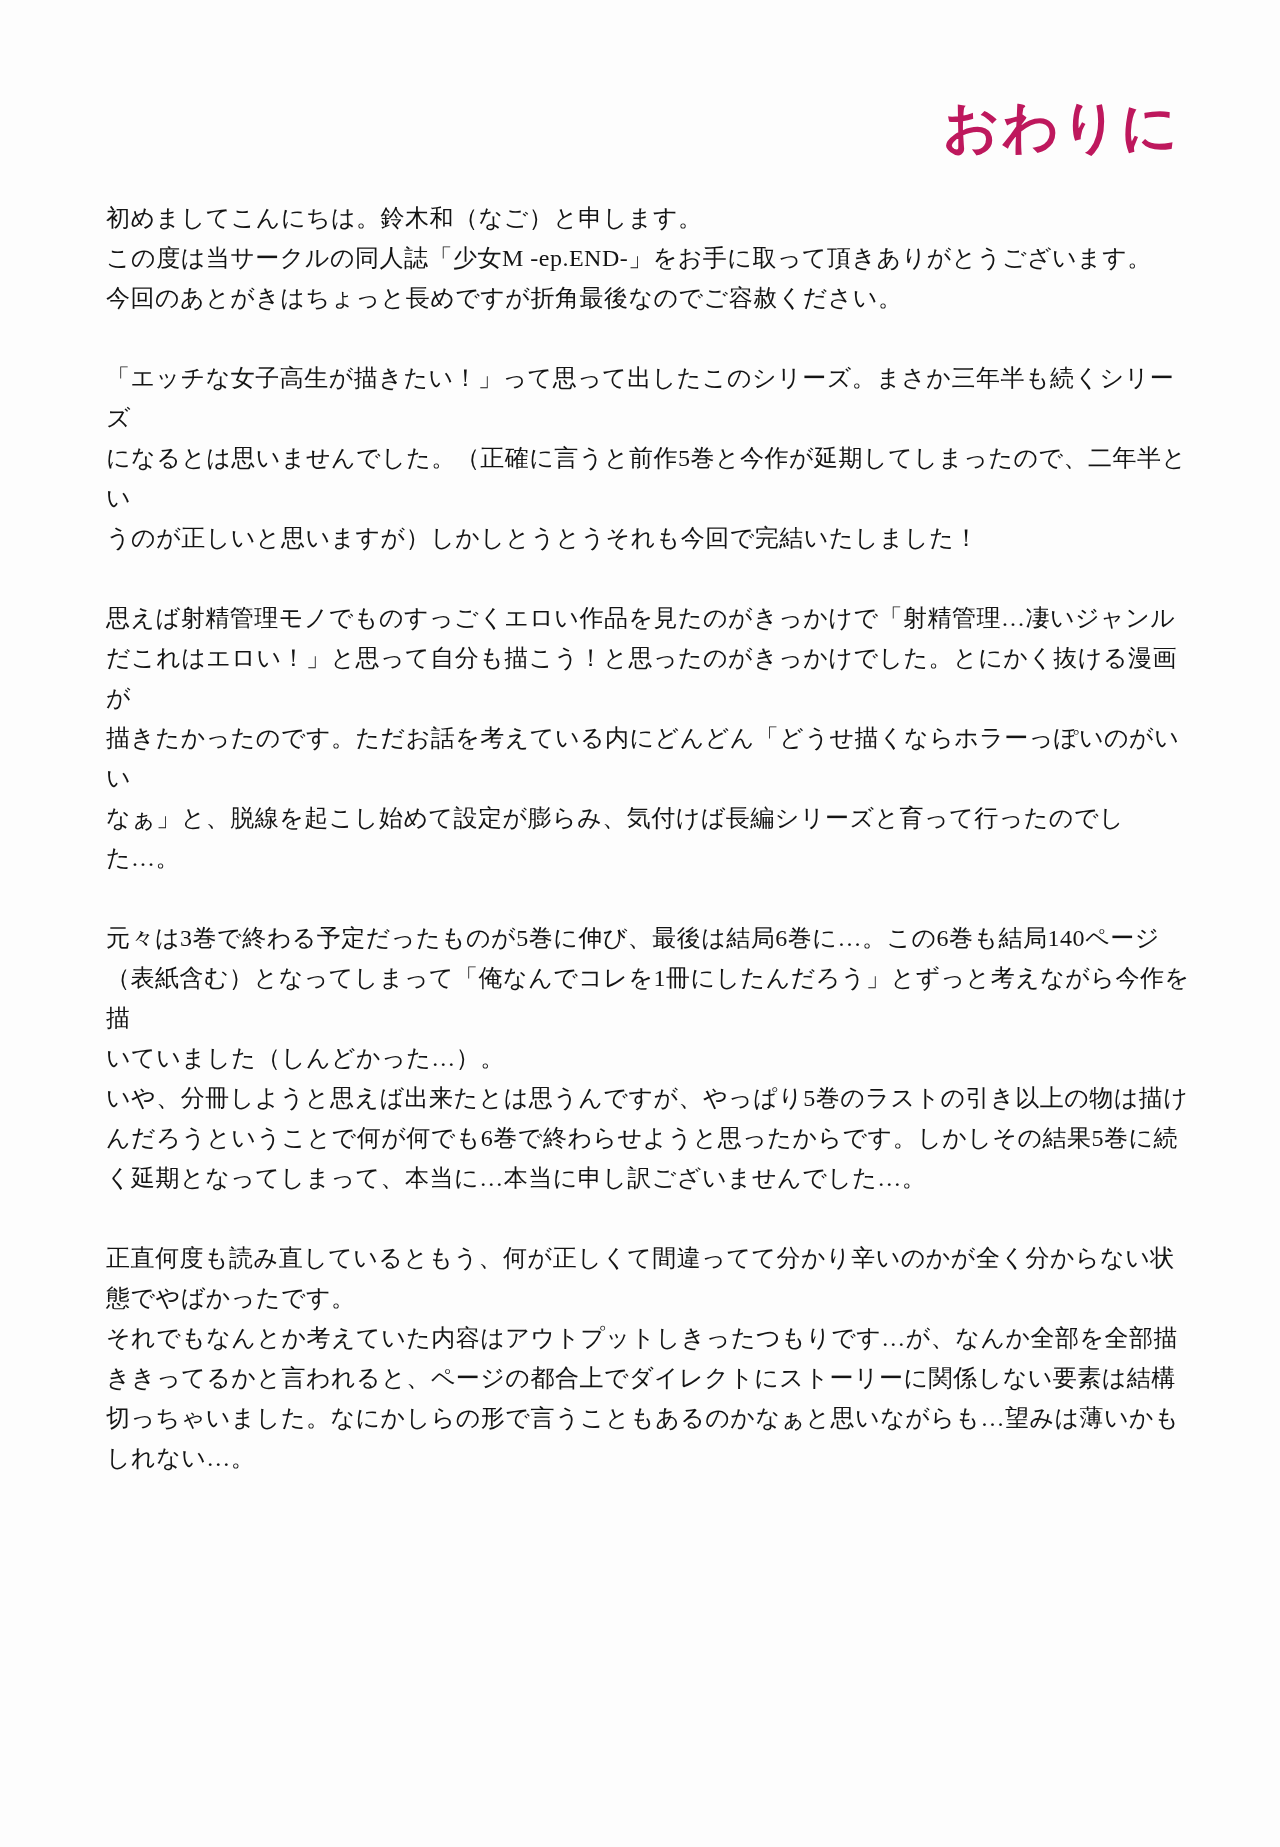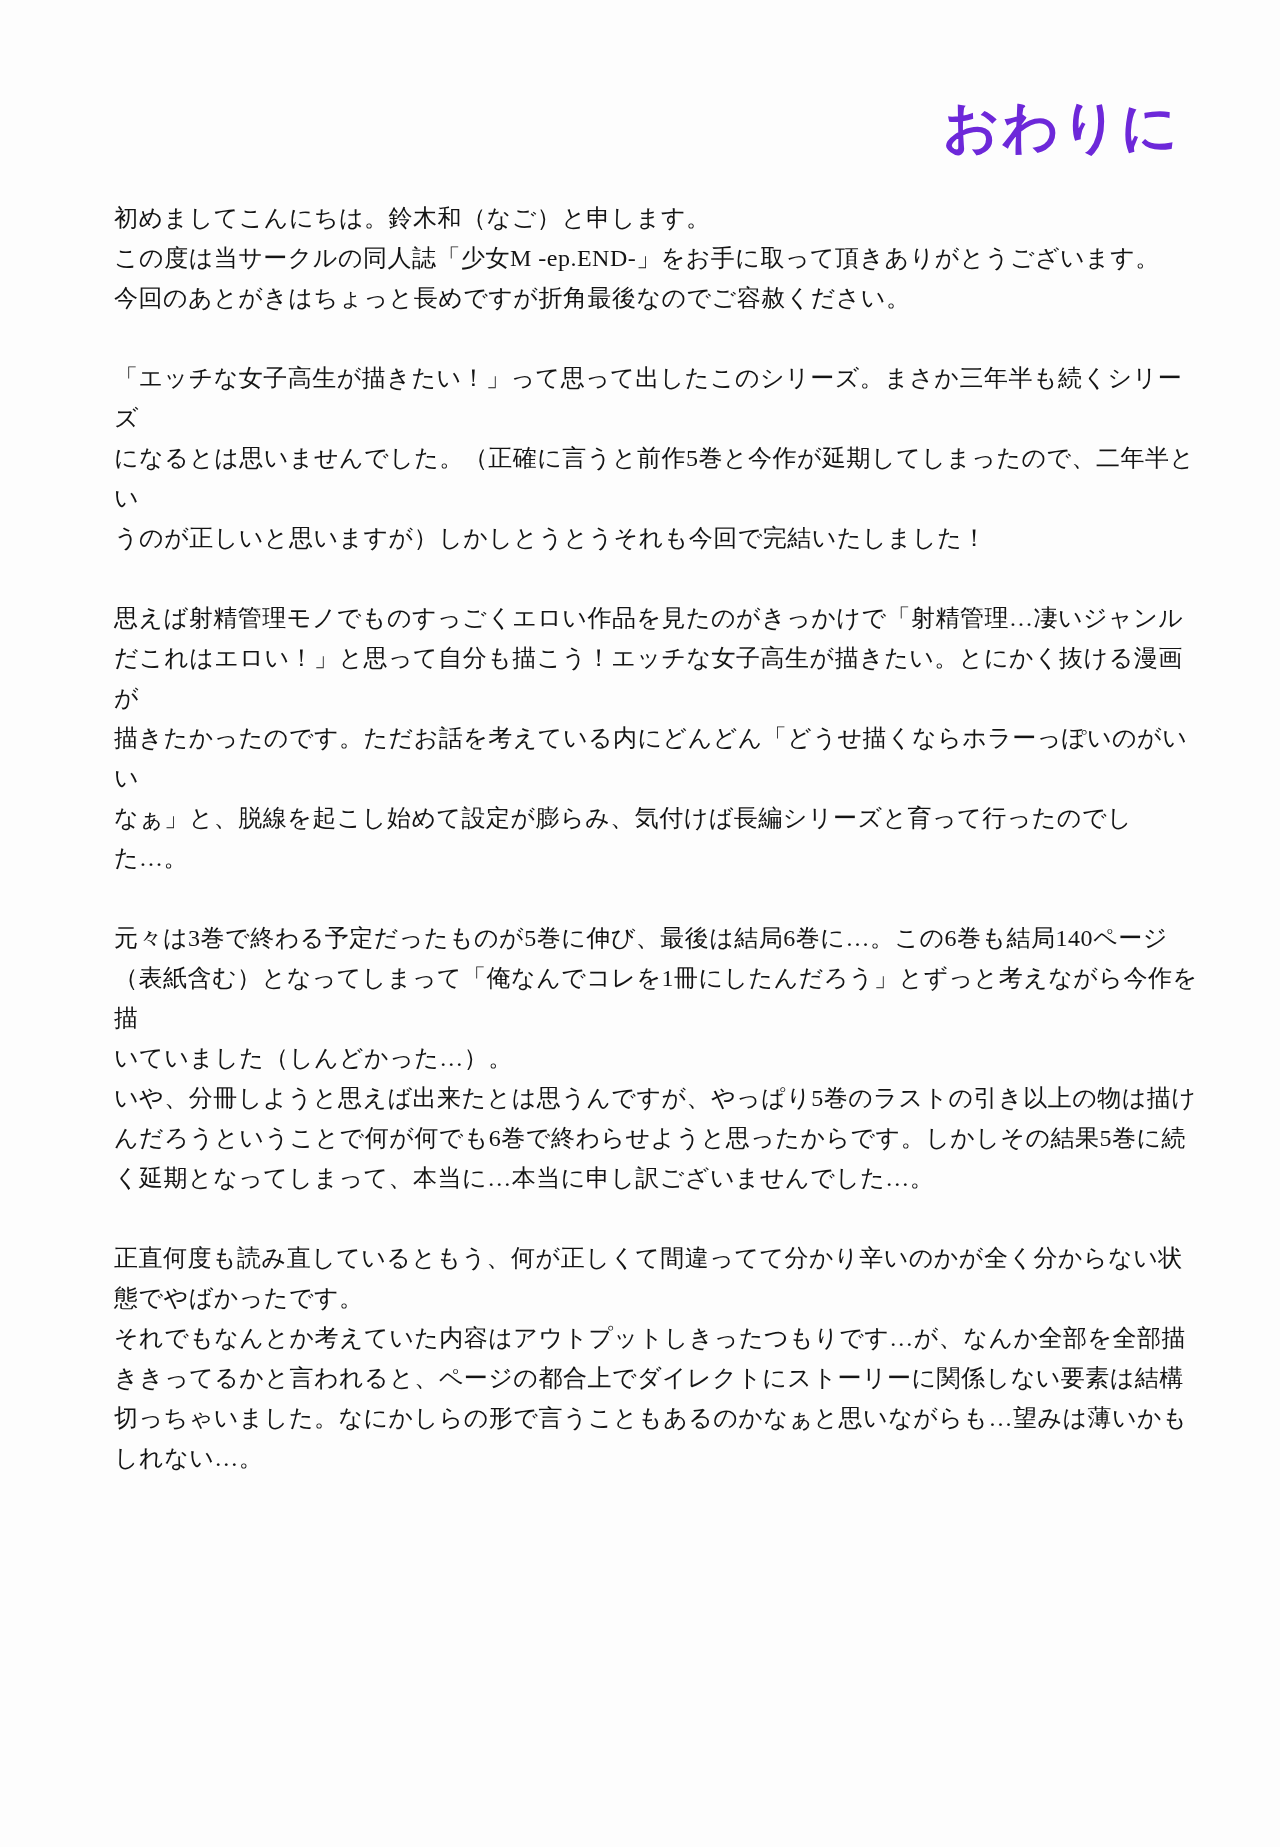--- a/index.html
+++ b/index.html
@@ -19,28 +19,27 @@
   }
   .page-title {
     position: absolute;
     top: 96px;
     right: 100px;
     font-family: "DejaVu Sans", "Liberation Sans", sans-serif;
     font-weight: 700;
     font-size: 56px;
     line-height: 1.1;
     letter-spacing: 2px;
-    color: #6d28d9;
+    color: #be185d;
   }
   .content {
     position: absolute;
     top: 198px;
     left: 106px;
     width: 1092px;
-    margin-left: 8px;
   }
   .content p {
     margin: 0 0 40px 0;
     font-size: 24px;
     line-height: 40px;
     white-space: pre-line;
     text-align: left;
     letter-spacing: 0.5px;
   }
   .content p:last-child {
@@ -55,21 +54,21 @@
   <div class="page-title">おわりに</div>
 
   <div class="content">
     <p>初めましてこんにちは。鈴木和（なご）と申します。
 この度は当サークルの同人誌「少女M -ep.END-」をお手に取って頂きありがとうございます。
 今回のあとがきはちょっと長めですが折角最後なのでご容赦ください。</p>
     <p>「エッチな女子高生が描きたい！」って思って出したこのシリーズ。まさか三年半も続くシリーズ
 になるとは思いませんでした。（正確に言うと前作5巻と今作が延期してしまったので、二年半とい
 うのが正しいと思いますが）しかしとうとうそれも今回で完結いたしました！</p>
     <p>思えば射精管理モノでものすっごくエロい作品を見たのがきっかけで「射精管理…凄いジャンル
-だこれはエロい！」と思って自分も描こう！エッチな女子高生が描きたい。とにかく抜ける漫画が
+だこれはエロい！」と思って自分も描こう！と思ったのがきっかけでした。とにかく抜ける漫画が
 描きたかったのです。ただお話を考えている内にどんどん「どうせ描くならホラーっぽいのがいい
 なぁ」と、脱線を起こし始めて設定が膨らみ、気付けば長編シリーズと育って行ったのでした…。</p>
     <p>元々は3巻で終わる予定だったものが5巻に伸び、最後は結局6巻に…。この6巻も結局140ページ
 （表紙含む）となってしまって「俺なんでコレを1冊にしたんだろう」とずっと考えながら今作を描
 いていました（しんどかった…）。
 いや、分冊しようと思えば出来たとは思うんですが、やっぱり5巻のラストの引き以上の物は描け
 んだろうということで何が何でも6巻で終わらせようと思ったからです。しかしその結果5巻に続
 く延期となってしまって、本当に…本当に申し訳ございませんでした…。</p>
     <p>正直何度も読み直しているともう、何が正しくて間違ってて分かり辛いのかが全く分からない状
 態でやばかったです。

